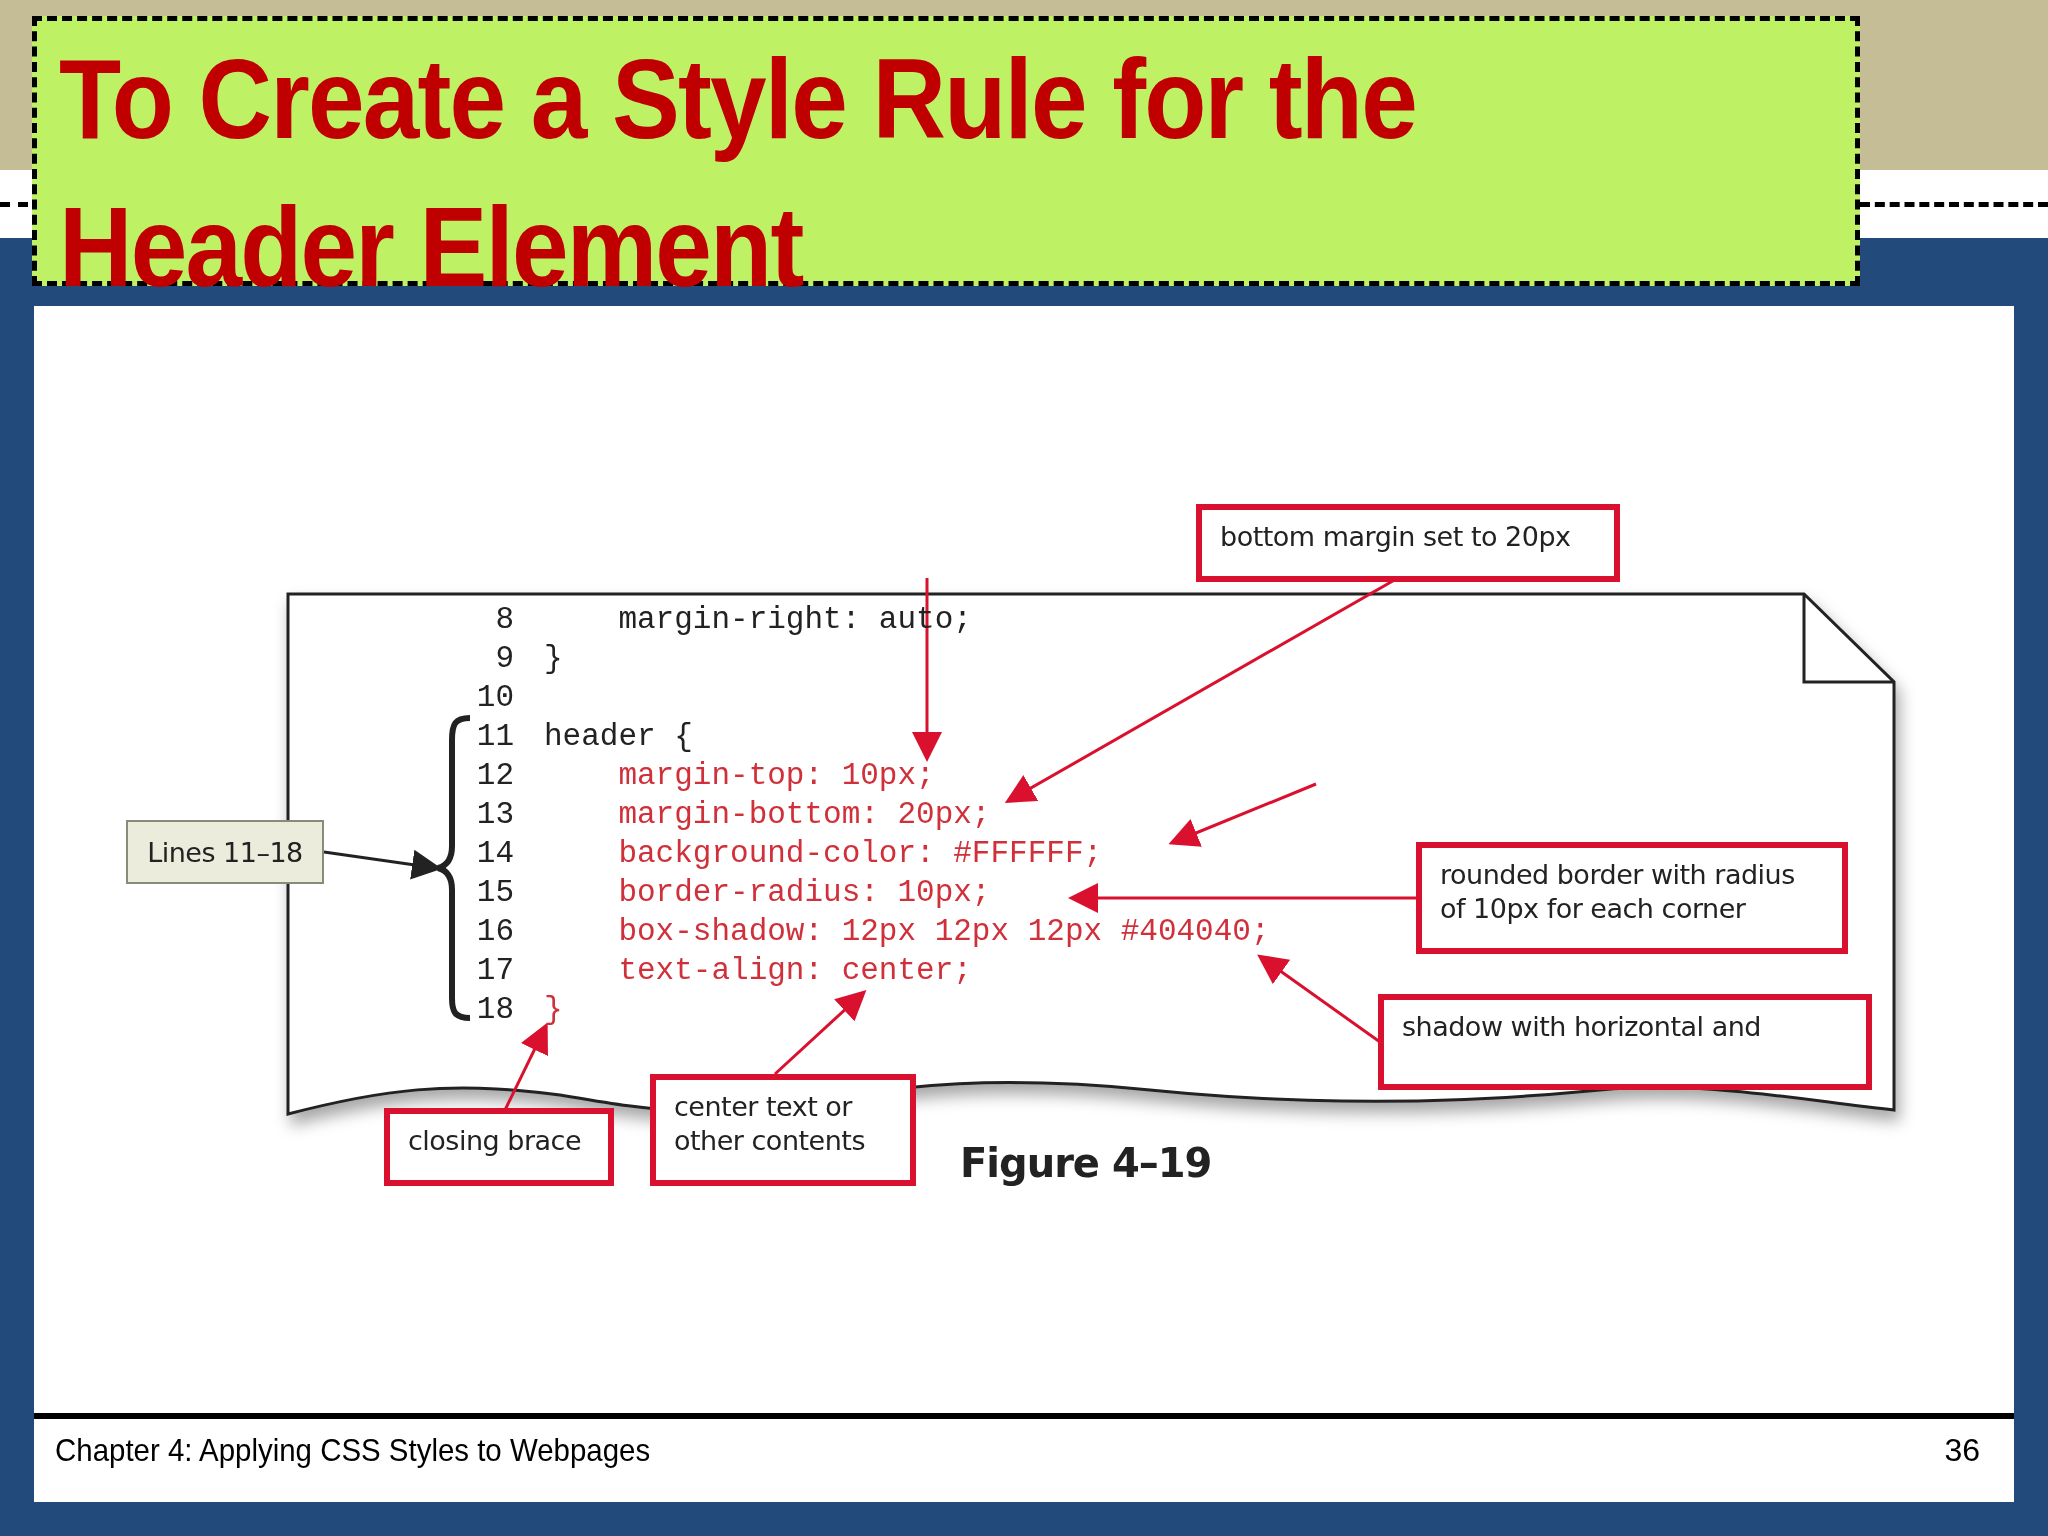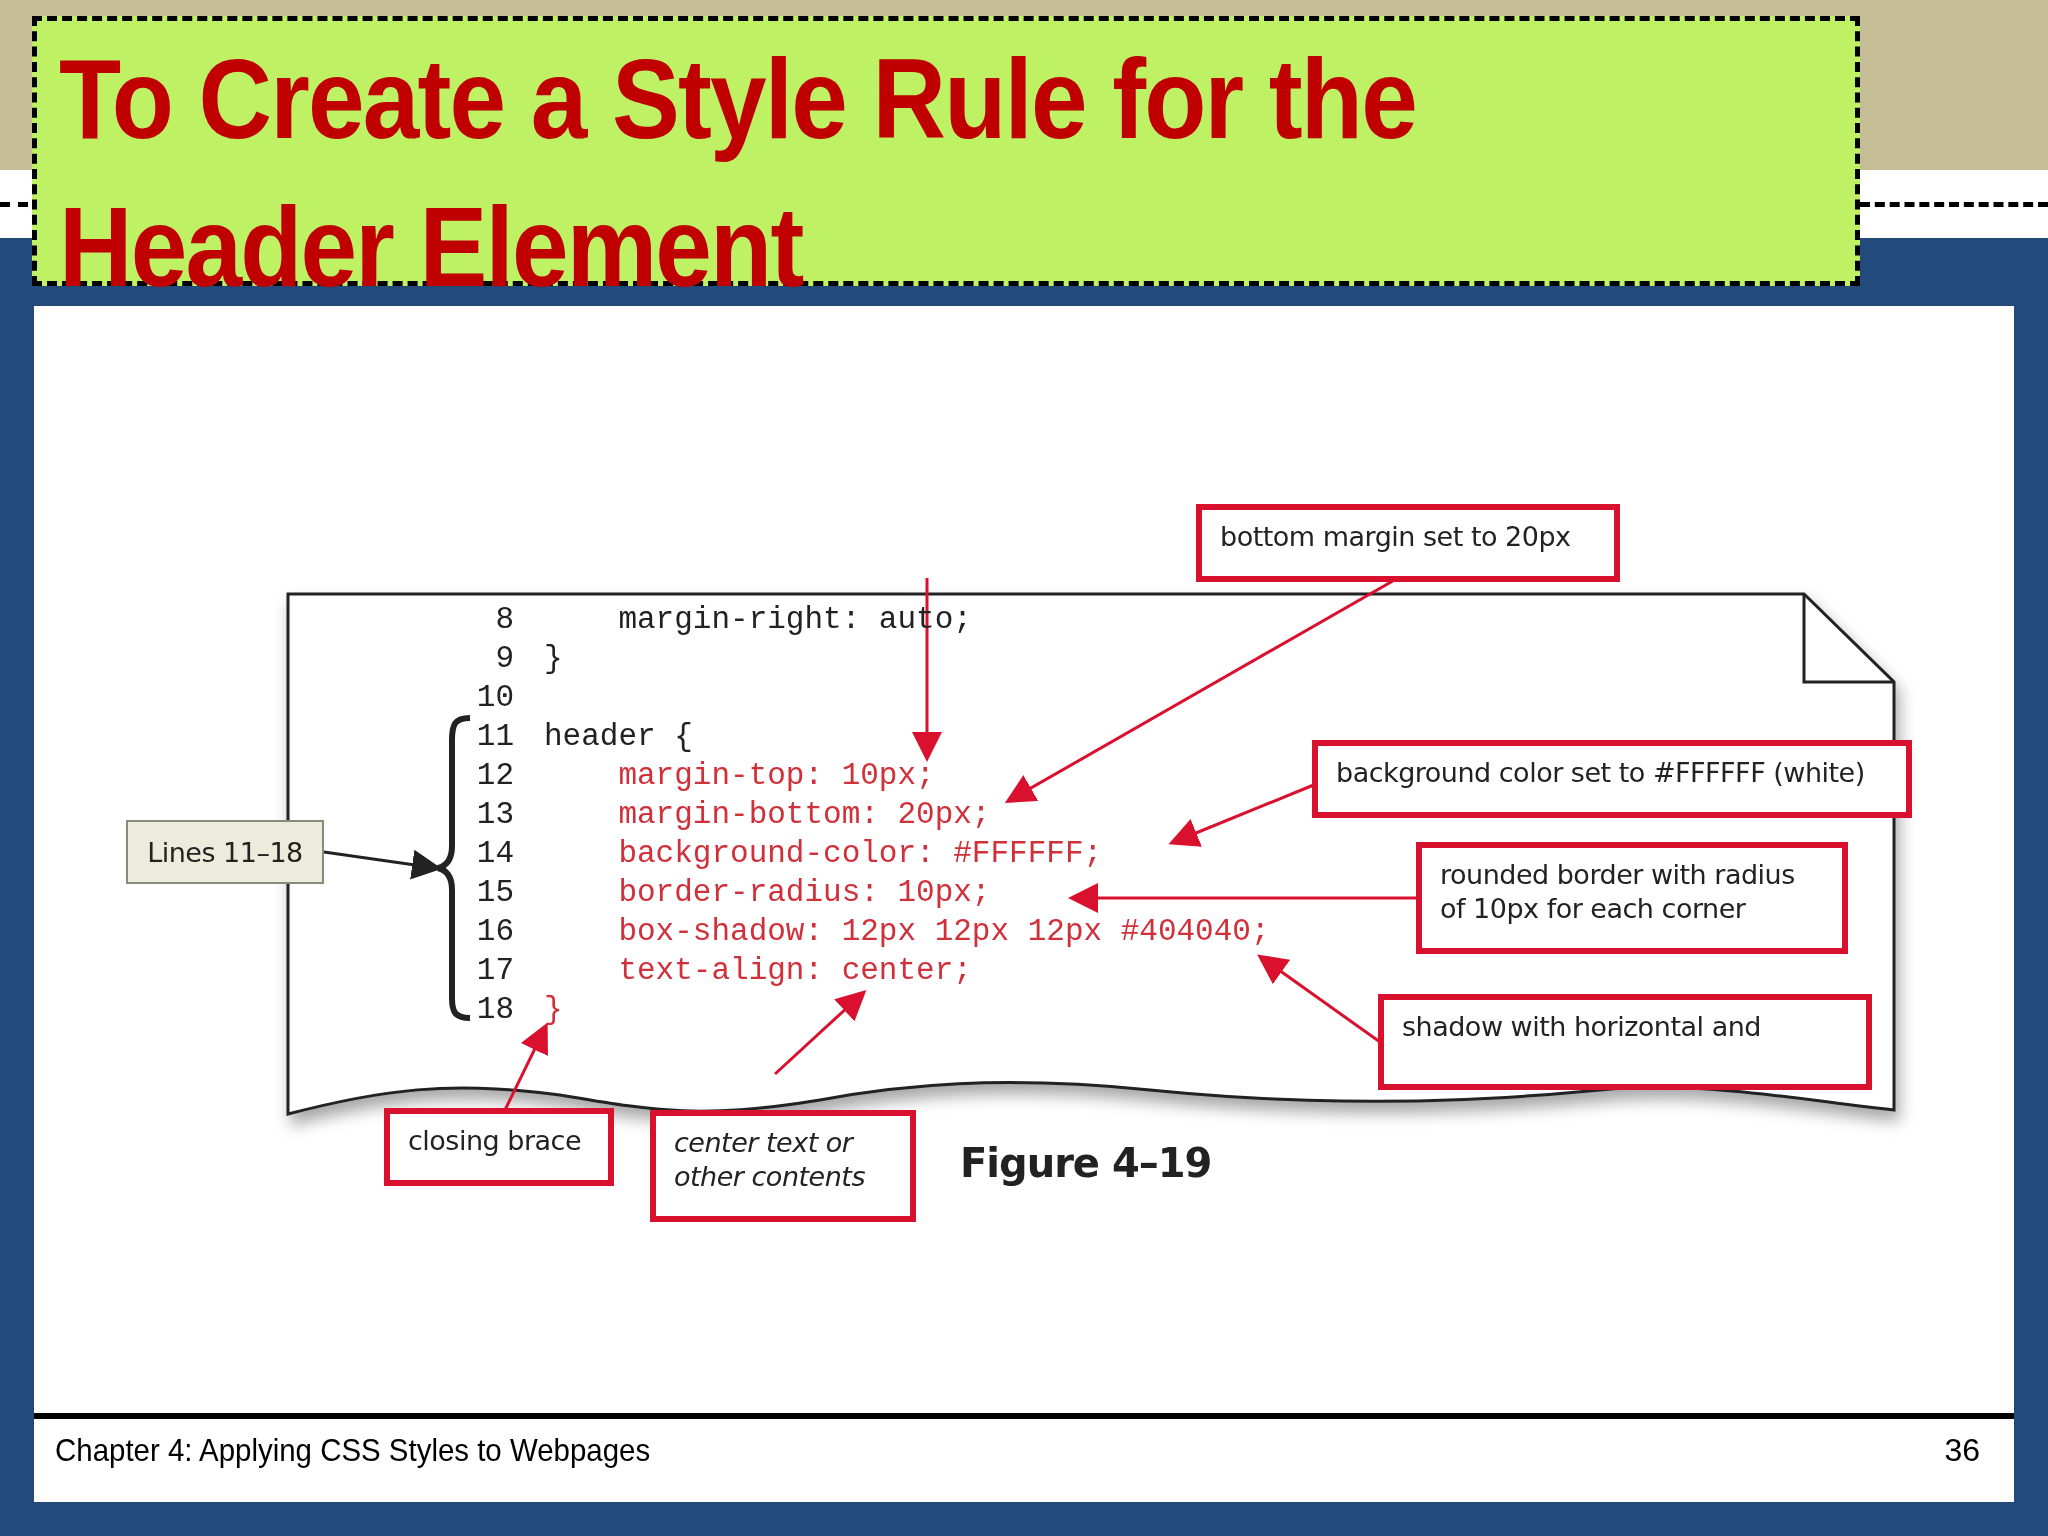--- a/index.html
+++ b/index.html
@@ -120,34 +120,31 @@
     <span class="tx red" style="left:544px;top:951px;">    text-align: center;</span>
     <span class="ln" style="left:474px;top:990px;">18</span>
     <span class="tx red" style="left:544px;top:990px;">}</span>
   </div>
 
   <div class="lines-label">Lines 11–18</div>
 
   <div class="callout" style="left:1196px;top:504px;width:424px;height:78px;">
     <span>bottom margin set to 20px</span>
   </div>
-  <div class="callout" style="left:1312px;top:740px;width:600px;height:78px;">
-    <span>background color set to #FFFFFF (white)</span>
-  </div>
   <div class="callout" style="left:1416px;top:842px;width:432px;height:112px;">
     <span>rounded border with radius</span><br>
     <span>of 10px for each corner</span>
   </div>
   <div class="callout" style="left:1378px;top:994px;width:494px;height:96px;">
     <span>shadow with horizontal and</span><br>
   </div>
   <div class="callout" style="left:384px;top:1108px;width:230px;height:78px;">
     <span>closing brace</span>
   </div>
-  <div class="callout" style="left:650px;top:1110px;width:266px;height:112px;font-style:italic;">
+  <div class="callout" style="left:650px;top:1074px;width:266px;height:112px;">
     <span>center text or</span><br>
     <span>other contents</span>
   </div>
 
   <div class="fig-caption">Figure 4–19</div>
 </div>
 
 <div class="footer-rule"></div>
 <div class="footer-left">Chapter 4: Applying CSS Styles to Webpages</div>
 <div class="footer-right">36</div>

